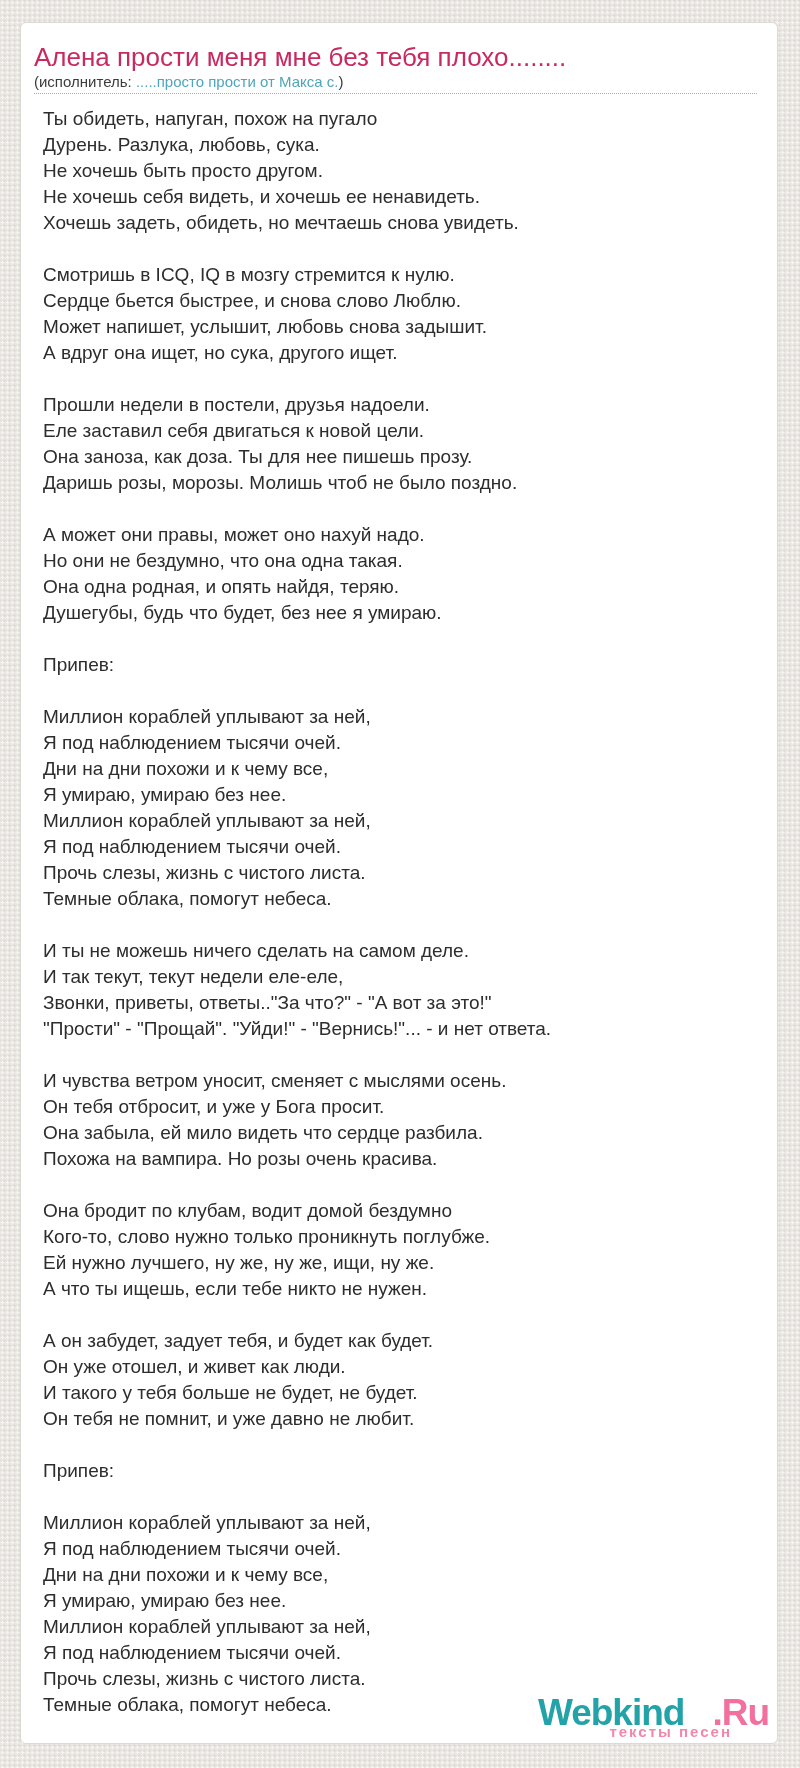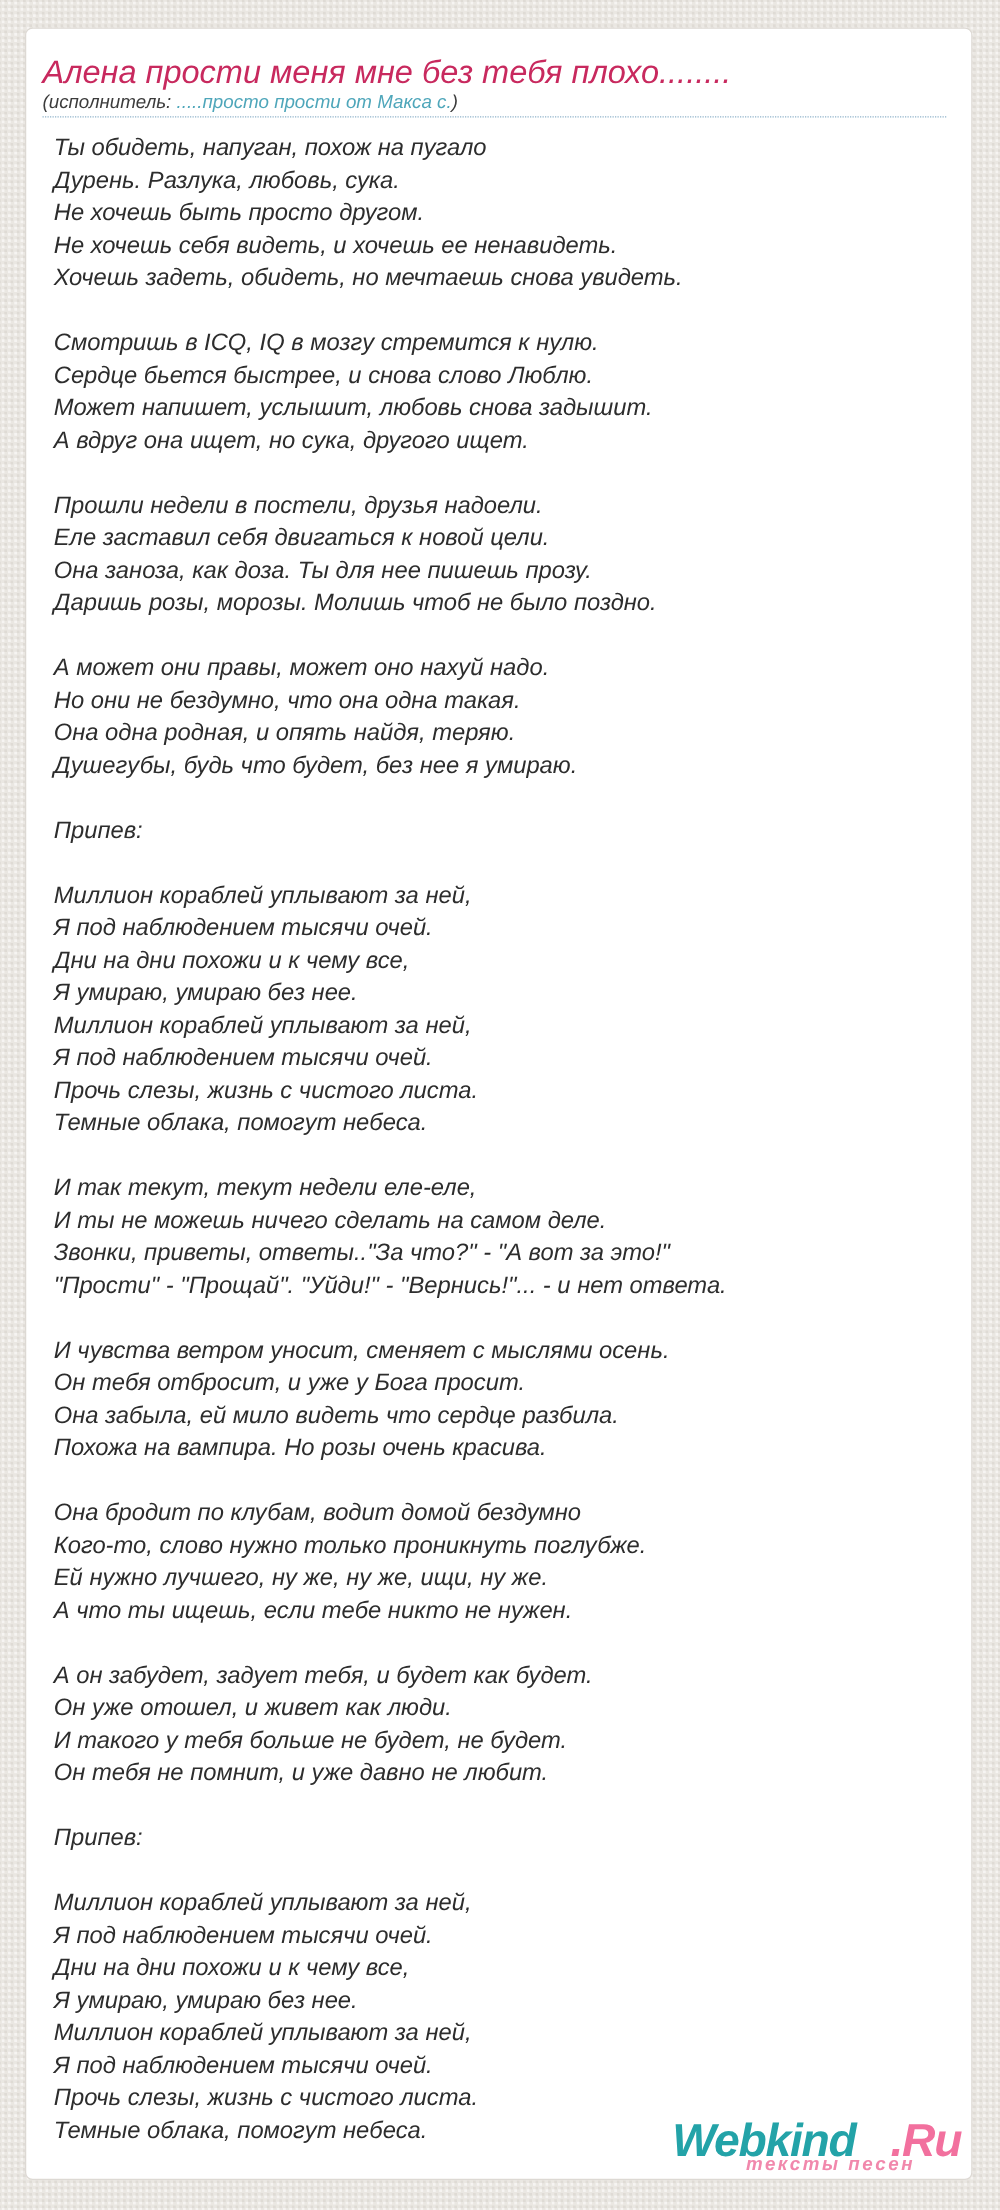--- a/index.html
+++ b/index.html
@@ -16,21 +16,20 @@
     position:relative;
   }
   .card {
     position:absolute;
     left:20px; top:22px;
     width:758px; height:1722px;
     background:#ffffff;
     border:1px solid #ddd9d4;
     border-radius:6px;
     padding:0 20px 0 13px;
-    font-style:italic;
   }
   .song-title {
     margin-top:20px;
     font-size:26px;
     line-height:28px;
     font-weight:400;
     color:var(--title, #c8295e);
     letter-spacing:0;
   }
   .subtitle {
@@ -123,22 +122,22 @@
         <div class="lyric-line">Миллион кораблей уплывают за ней,</div>
         <div class="lyric-line">Я под наблюдением тысячи очей.</div>
         <div class="lyric-line">Дни на дни похожи и к чему все,</div>
         <div class="lyric-line">Я умираю, умираю без нее.</div>
         <div class="lyric-line">Миллион кораблей уплывают за ней,</div>
         <div class="lyric-line">Я под наблюдением тысячи очей.</div>
         <div class="lyric-line">Прочь слезы, жизнь с чистого листа.</div>
         <div class="lyric-line">Темные облака, помогут небеса.</div>
       </div>
       <div class="lyric-block">
+        <div class="lyric-line">И ты не можешь ничего сделать на самом деле.</div>
         <div class="lyric-line">И так текут, текут недели еле-еле,</div>
-        <div class="lyric-line">И ты не можешь ничего сделать на самом деле.</div>
         <div class="lyric-line">Звонки, приветы, ответы.."За что?" - "А вот за это!"</div>
         <div class="lyric-line">"Прости" - "Прощай". "Уйди!" - "Вернись!"... - и нет ответа.</div>
       </div>
       <div class="lyric-block">
         <div class="lyric-line">И чувства ветром уносит, сменяет с мыслями осень.</div>
         <div class="lyric-line">Он тебя отбросит, и уже у Бога просит.</div>
         <div class="lyric-line">Она забыла, ей мило видеть что сердце разбила.</div>
         <div class="lyric-line">Похожа на вампира. Но розы очень красива.</div>
       </div>
       <div class="lyric-block">

